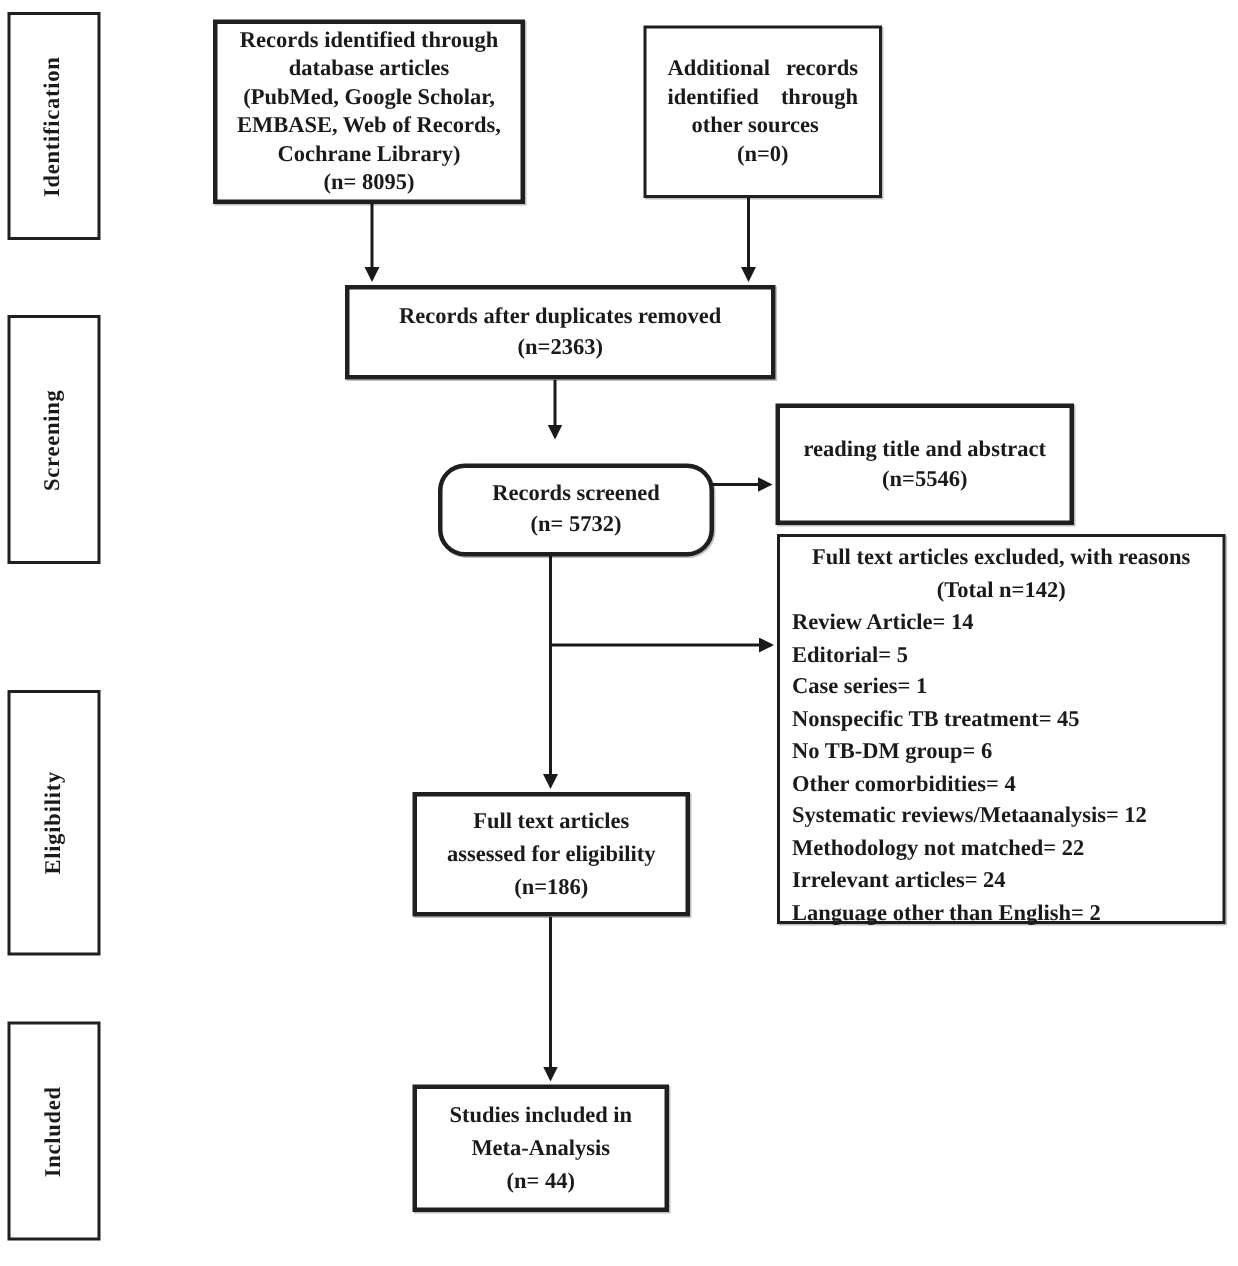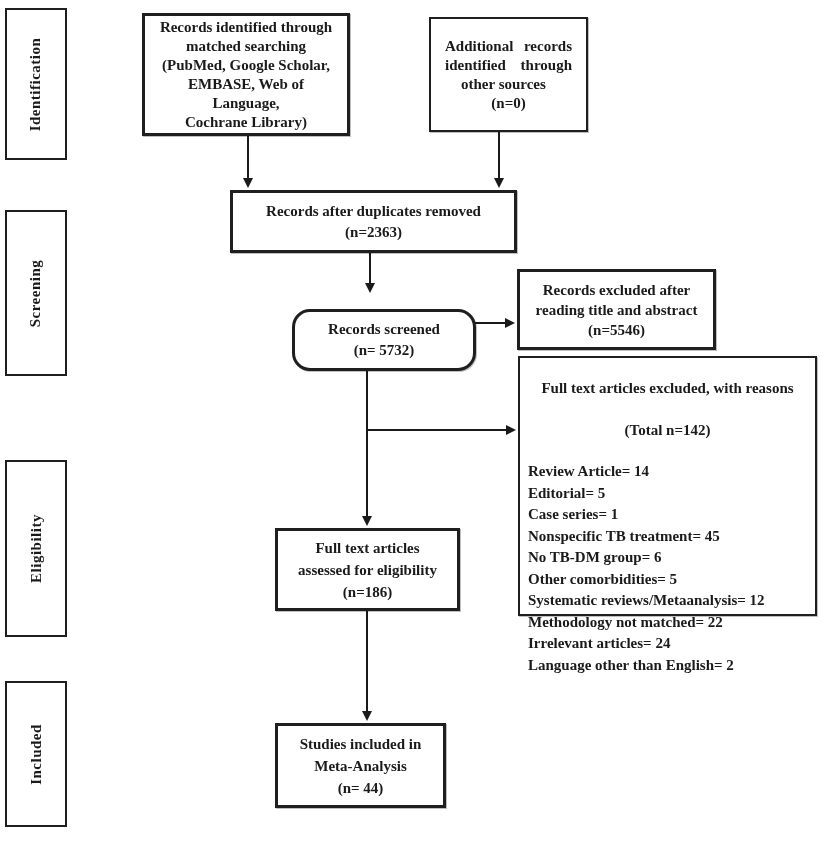--- a/index.html
+++ b/index.html
@@ -50,21 +50,21 @@
   .stage-label {
     transform: rotate(-90deg);
     white-space: nowrap;
     font-weight: bold;
     font-size: 15px;
     letter-spacing: 0.5px;
   }
   .jline  { text-align: justify; text-align-last: justify; padding: 0 2px; }
   .lline  { text-align: left;   padding: 0 2px; margin-left: 16px; }
   .cline  { text-align: center; }
-  .reasons-box { justify-content: flex-start; padding: 20px 8px; line-height: 21.5px; gap: 20px; }
+  .reasons-box { justify-content: flex-start; padding: 4px 8px; line-height: 21.5px; }
   .reasons-title { text-align: center; }
   .reasons-list { text-align: left; }
 </style>
 </head>
 <body>
 
 <div class="canvas">
 
   <svg class="connectors" viewBox="0 0 825 844" xmlns="http://www.w3.org/2000/svg">
     <defs>
@@ -89,59 +89,59 @@
   </div>
   <div class="stage" style="top:460px; height:177px;">
     <span class="stage-label">Eligibility</span>
   </div>
   <div class="stage" style="top:681px; height:146px;">
     <span class="stage-label">Included</span>
   </div>
 
   <div class="node thick" style="left:142px; top:13px; width:208px; height:123px;">
     <div>Records identified through</div>
-    <div>matched searching</div>
+    <div>database articles</div>
     <div>(PubMed, Google Scholar,</div>
-    <div>EMBASE, Web of Language,</div>
+    <div>EMBASE, Web of Records,</div>
     <div>Cochrane Library)</div>
+    <div>(n= 8095)</div>
   </div>
 
   <div class="node" style="left:429px; top:17px; width:159px; height:115px; padding:10px 12px;">
     <div class="jline">Additional records</div>
     <div class="jline">identified through</div>
     <div class="lline">other sources</div>
     <div class="cline">(n=0)</div>
   </div>
 
   <div class="node thick" style="left:230px; top:190px; width:287px; height:63px; line-height:21px;">
     <div>Records after duplicates removed</div>
     <div>(n=2363)</div>
   </div>
 
   <div class="node thick" style="left:292px; top:309px; width:184px; height:62px; line-height:21px;border-radius:18px;">
     <div>Records screened</div>
     <div>(n= 5732)</div>
   </div>
 
   <div class="node thick" style="left:517px; top:269px; width:199px; height:81px; line-height:20px;">
-    <div>Records excluded after</div>
     <div>reading title and abstract</div>
     <div>(n=5546)</div>
   </div>
 
   <div class="node reasons-box" style="left:518px; top:356px; width:299px; height:260px;">
     <div class="reasons-title">Full text articles excluded, with reasons</div>
     <div class="reasons-title">(Total n=142)</div>
     <div class="reasons-list">
         <div>Review Article= 14</div>
         <div>Editorial= 5</div>
         <div>Case series= 1</div>
         <div>Nonspecific TB treatment= 45</div>
         <div>No TB-DM group= 6</div>
-        <div>Other comorbidities= 5</div>
+        <div>Other comorbidities= 4</div>
         <div>Systematic reviews/Metaanalysis= 12</div>
         <div>Methodology not matched= 22</div>
         <div>Irrelevant articles= 24</div>
         <div>Language other than English= 2</div>
       </div>
   </div>
 
   <div class="node thick" style="left:275px; top:528px; width:185px; height:83px; line-height:22px;">
     <div>Full text articles</div>
     <div>assessed for eligibility</div>

